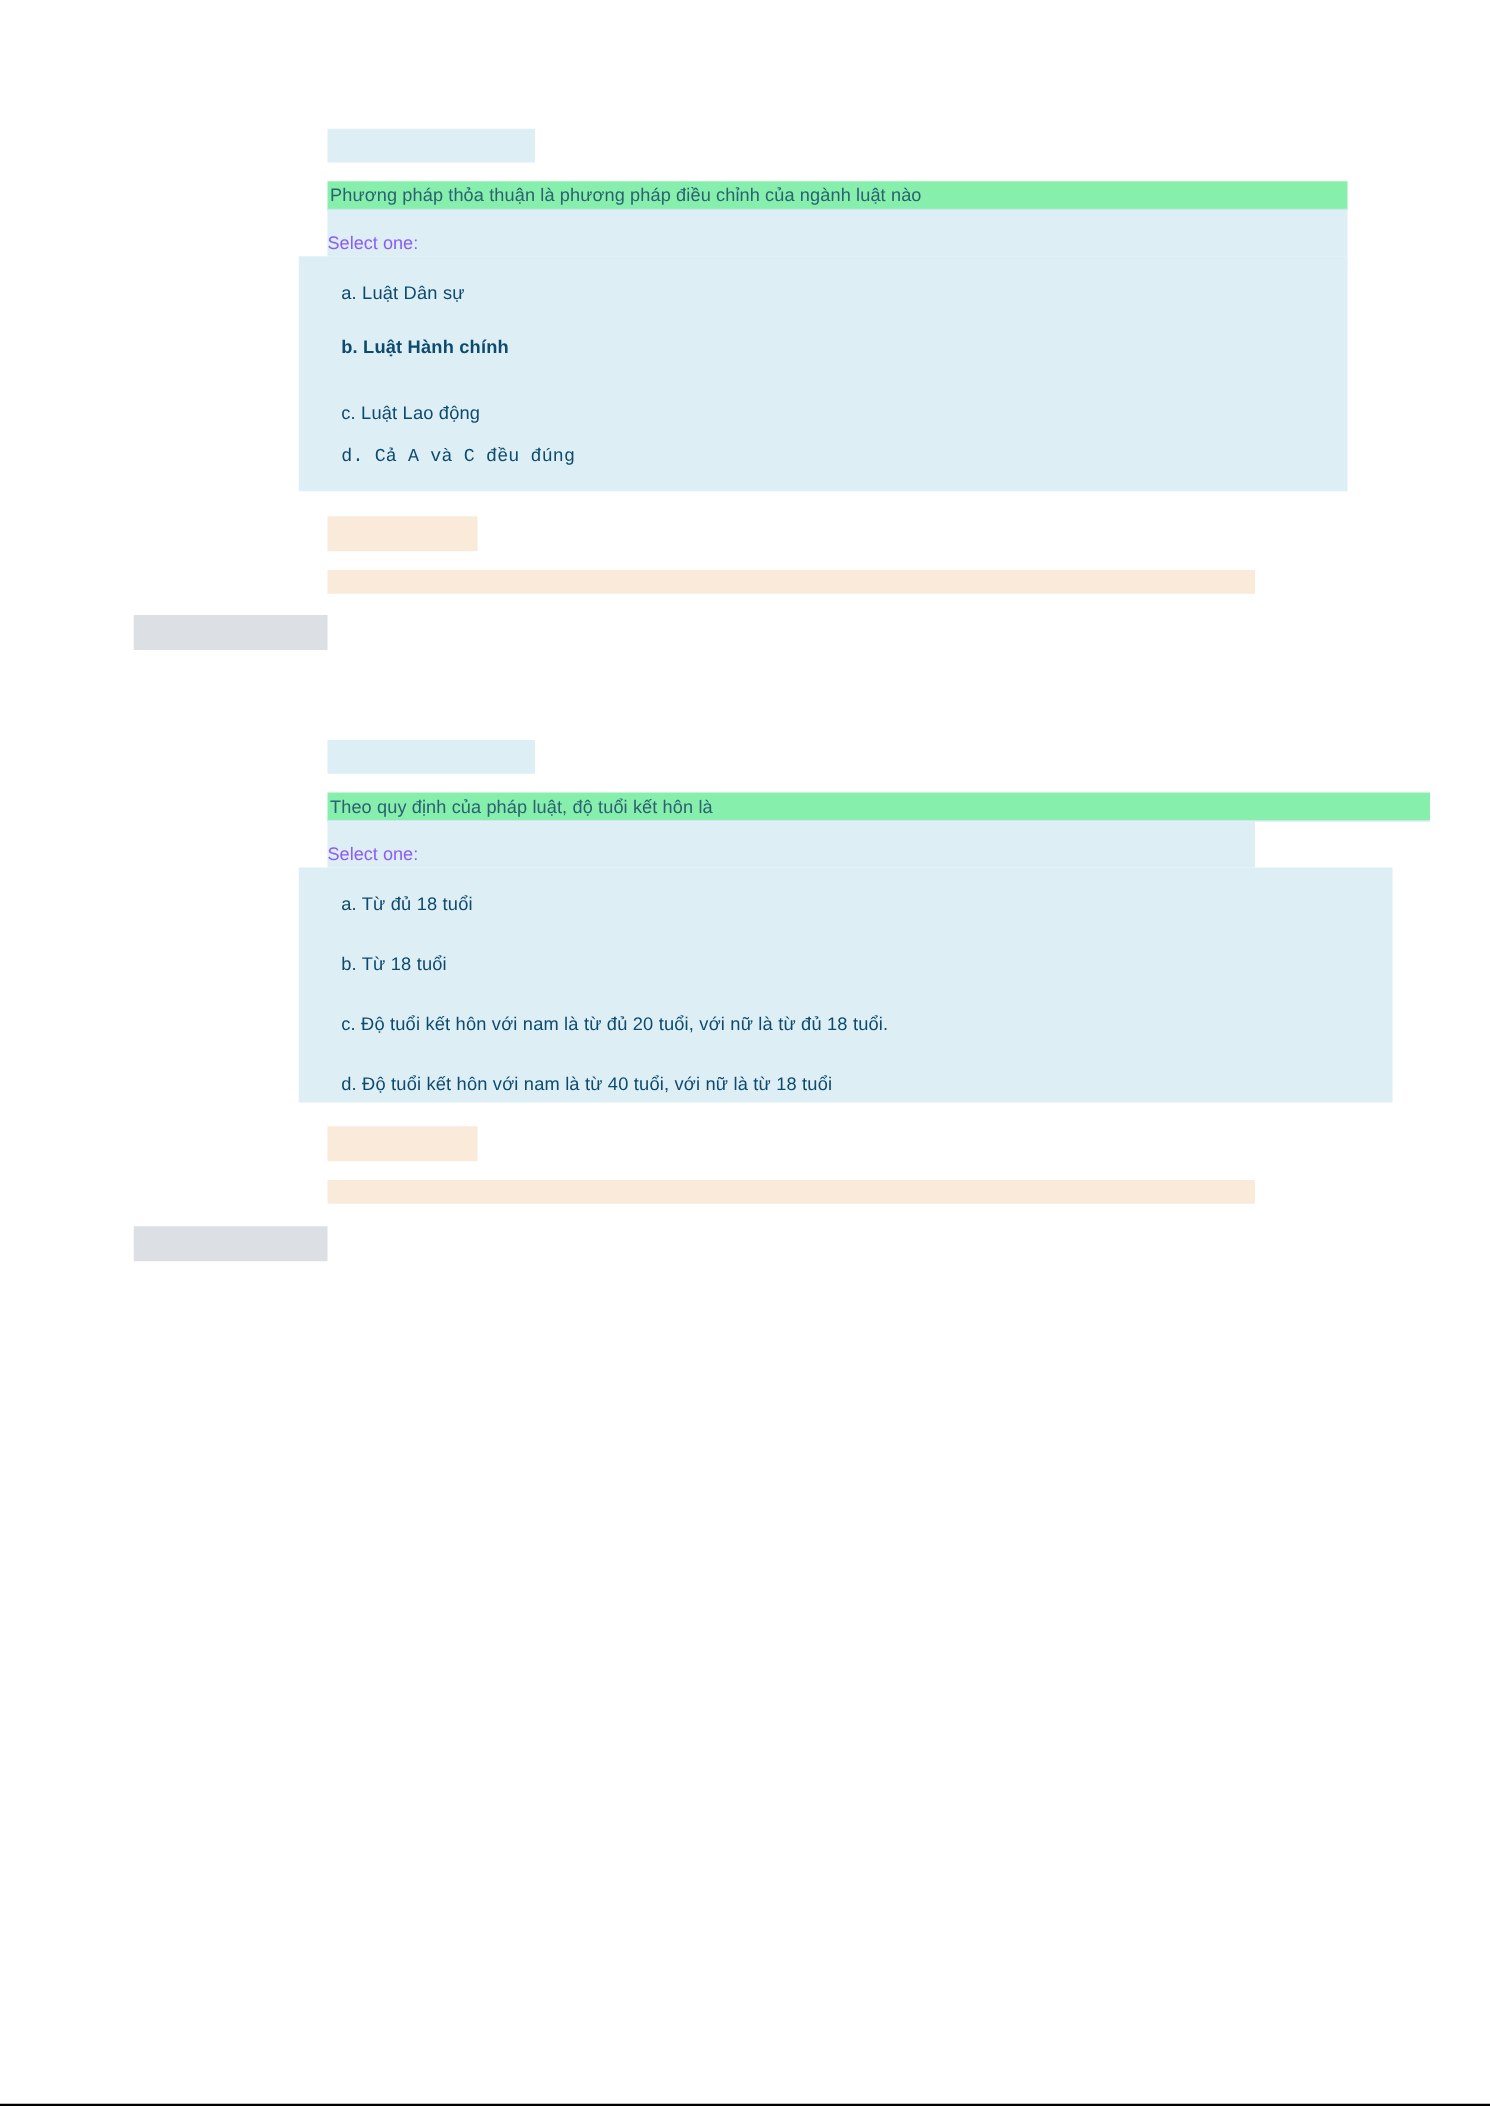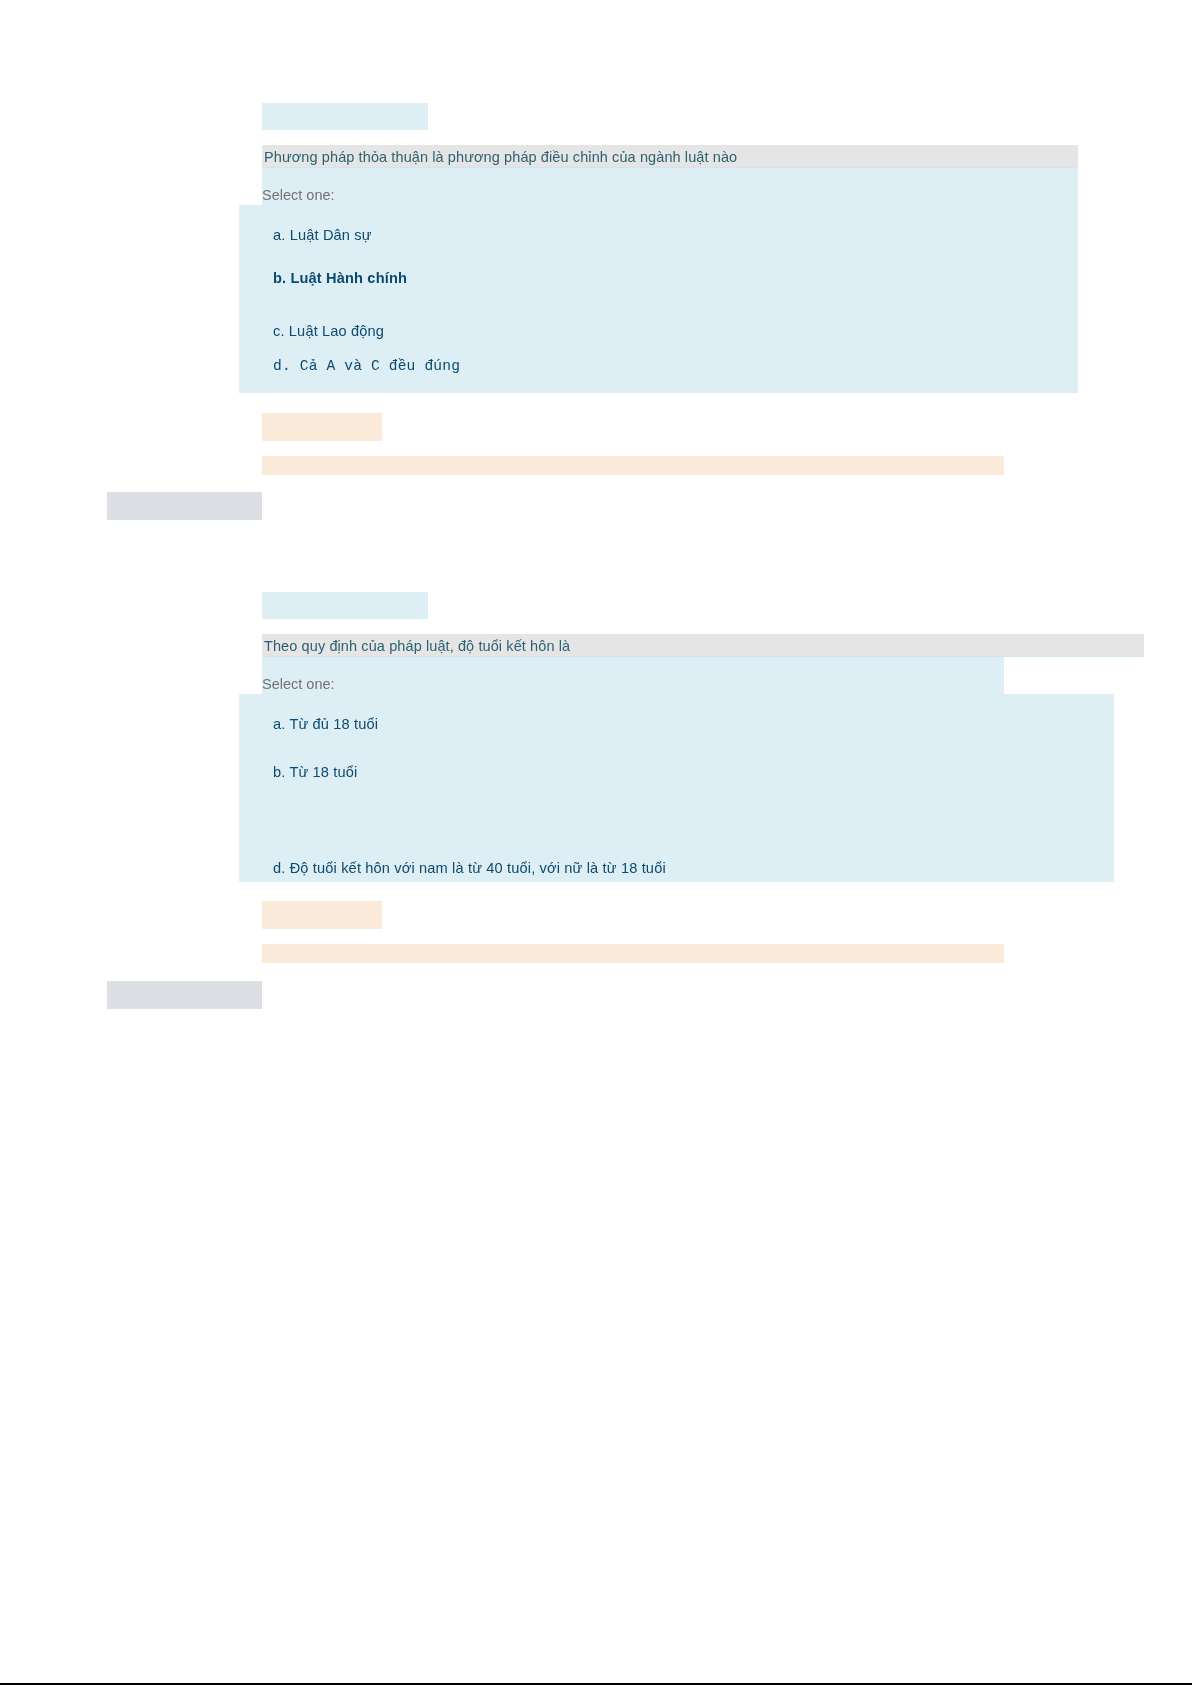--- a/index.html
+++ b/index.html
@@ -31,41 +31,41 @@
   .blk { position: absolute; }
 
   
   .q-meta-chip {
     background: #ddeef5;
     width: 166px;
     height: 27px;
   }
 
   .q-header {
-    background: #e5e5e5;
+    background: #86efac;
     border-bottom: 1px solid #cfe5ee;
     box-sizing: border-box;
     height: 23px;
     padding: 3px 0 0 2px;
     font-size: 14.5px;
     line-height: 18px;
     white-space: nowrap;
     color: #2b6173;
     letter-spacing: 0.1px;
   }
 
   .q-body {
     background: #ddeef5;
   }
 
   .q-select-label {
     position: absolute;
     font-size: 14.5px;
     line-height: 18px;
-    color: #737373;
+    color: #8b5cf6;
     white-space: nowrap;
   }
 
   .q-answers {
     position: absolute;
     background: #ddeef5;
   }
 
   .ans {
     position: absolute;
@@ -134,20 +134,21 @@
     <div class="blk q-body" style="left:262px; top:657px; width:742px; height:37px;"></div>
 
     <div class="q-select-label" style="left:262px; top:675px;">Select one:</div>
 
     <div class="q-answers" style="left:239px; top:694px; width:875px; height:188px;">
 
       <div class="ans" style="left:34px; top:21px;">a. Từ đủ 18 tuổi</div>
 
       <div class="ans" style="left:34px; top:69px;">b. Từ 18 tuổi</div>
 
+      <div class="ans" style="left:34px; top:117px;">c. Độ tuổi kết hôn với nam là từ đủ 20 tuổi, với nữ là từ đủ 18 tuổi.</div>
 
       <div class="ans" style="left:34px; top:165px;">d. Độ tuổi kết hôn với nam là từ 40 tuổi, với nữ là từ 18 tuổi</div>
     </div>
 
     <div class="blk feedback-chip" style="left:262px; top:901px;"></div>
 
     <div class="blk feedback-bar" style="left:262px; top:944px; width:742px;"></div>
 
     <div class="blk nav-chip" style="left:107px; top:981px;"></div>
   </div>

